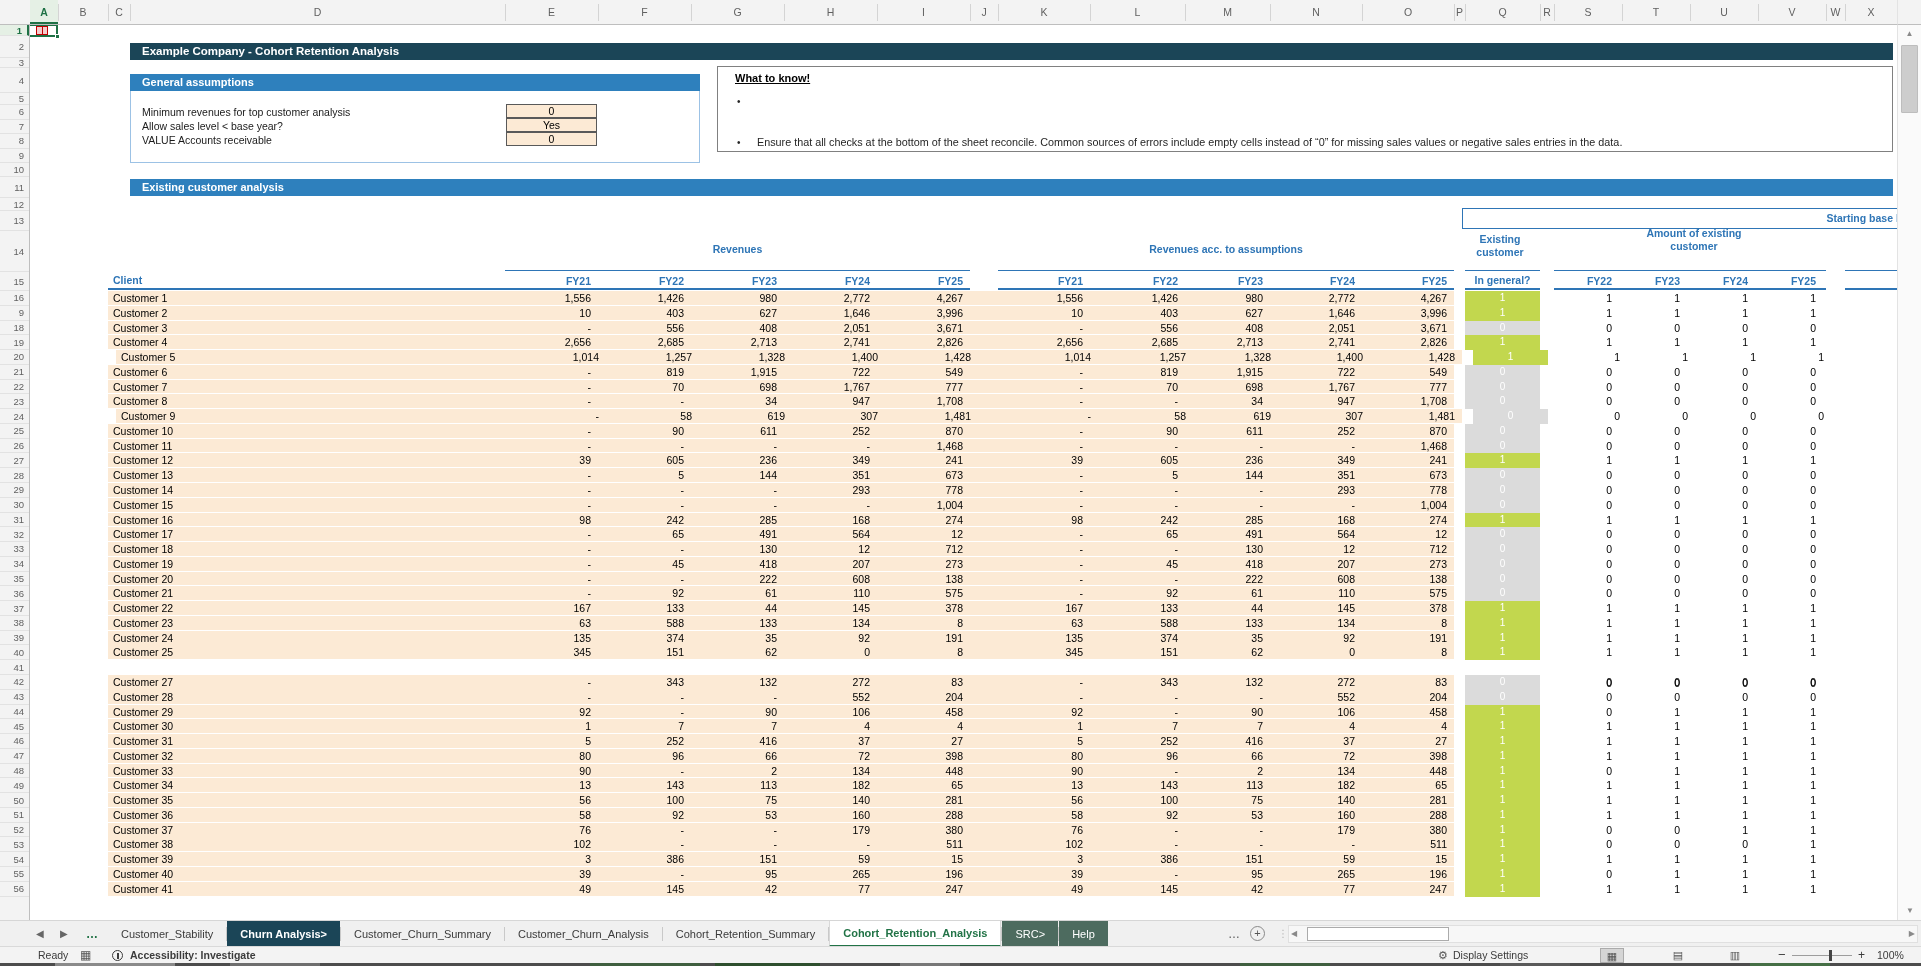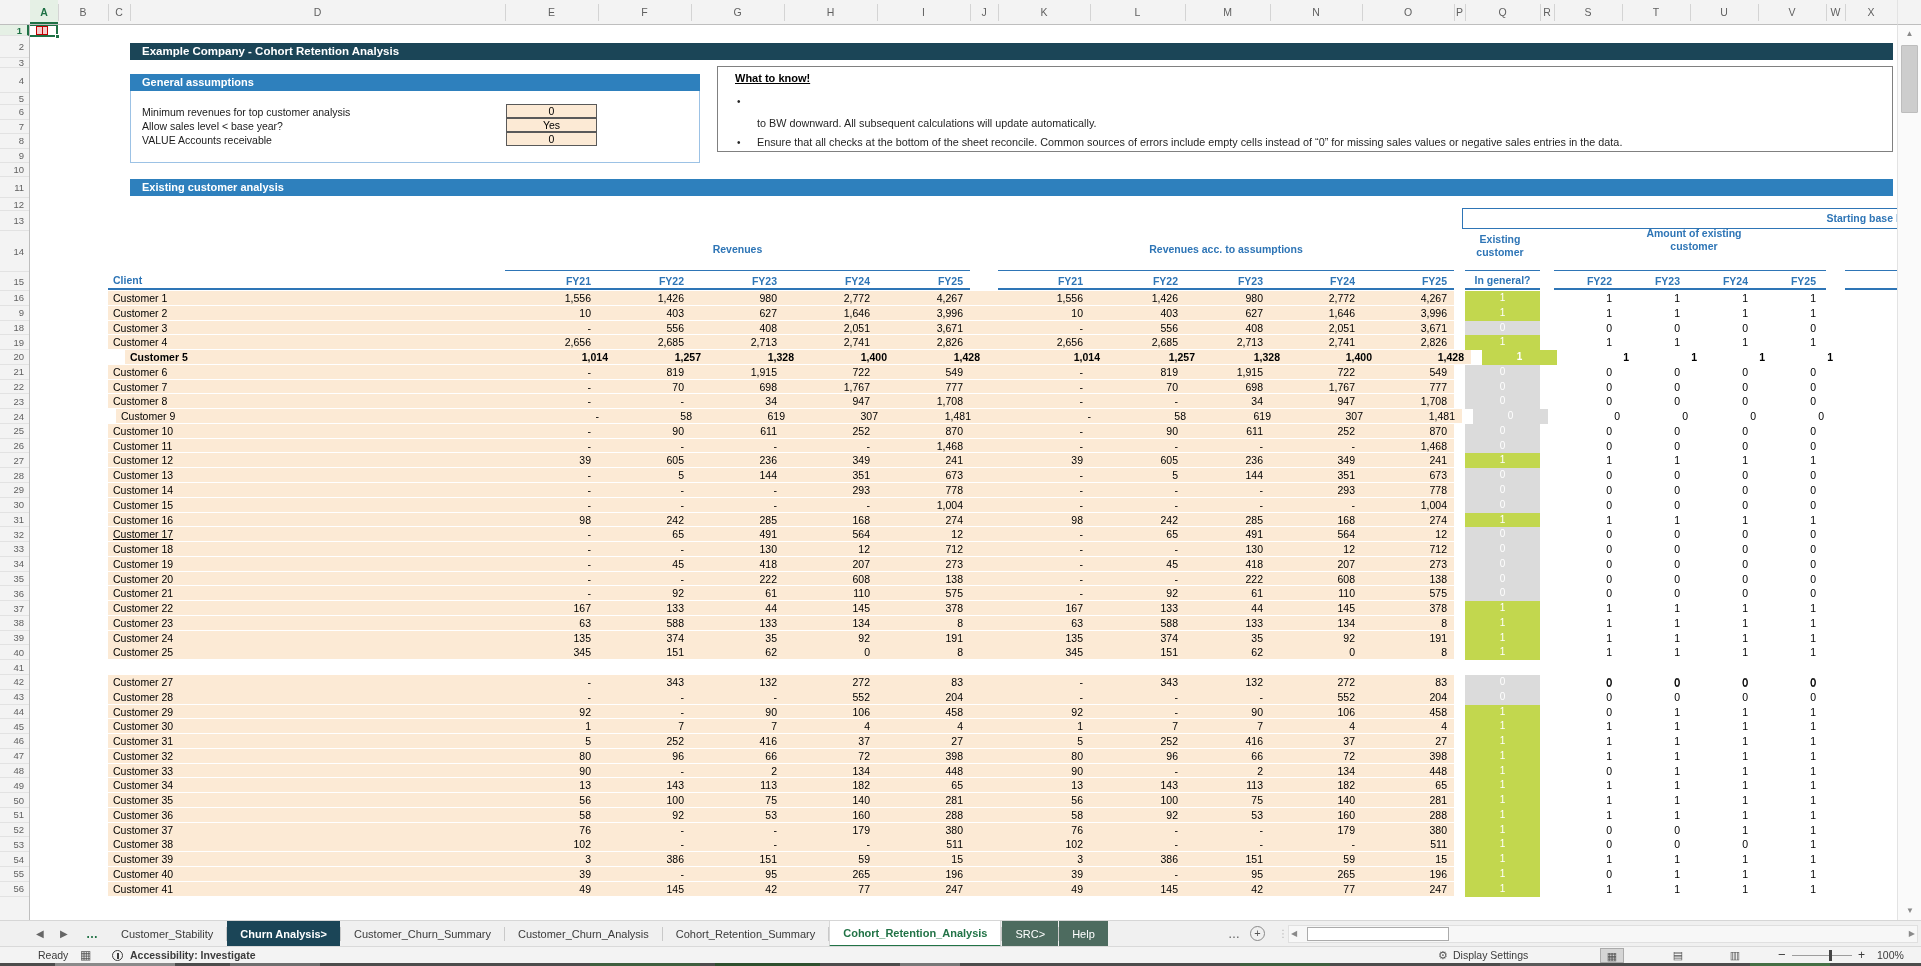--- a/index.html
+++ b/index.html
@@ -196,21 +196,20 @@
     <div class="assumplabel" style="left:112px;top:80px">Minimum revenues for top customer analysis</div>
     <div class="assumplabel" style="left:112px;top:94px">Allow sales level &lt; base year?</div>
     <div class="assumplabel" style="left:112px;top:108px">VALUE Accounts receivable</div>
     <div class="assumpinput" style="left:476px;top:79px;width:91px;height:14px">0</div>
     <div class="assumpinput" style="left:476px;top:93px;width:91px;height:14px">Yes</div>
     <div class="assumpinput" style="left:476px;top:107px;width:91px;height:14px">0</div>
 
     <div id="infobox" style="left:687px;top:41px;width:1176px;height:86px"></div>
     <div class="infotitle" style="position:absolute;left:705px;top:47px">What to know!</div>
     <div class="bulletdot" style="left:707px;top:71px">•</div>
-    <div class="bullet" style="left:727px;top:92px;width:1128px">to BW downward. All subsequent calculations will update automatically.</div>
     <div class="bulletdot" style="left:707px;top:112px">•</div>
     <div class="bullet" style="left:727px;top:111px;width:1128px">Ensure that all checks at the bottom of the sheet reconcile. Common sources of errors include empty cells instead of “0” for missing sales values or negative sales entries in the data.</div>
 
     <div class="abs bar-blue" style="left:100px;top:154px;width:1763px;height:17px">
       <span>Existing customer analysis</span>
     </div>
 
     <div class="startbox" style="left:1432px;top:183px;width:500px;height:21px;line-height:19px;padding-right:40px">
       <span>Starting base FY21</span>
     </div>
@@ -320,21 +319,21 @@
           <div class="cellnum" style="left: 1060px; width: 88px;">2,685</div>
           <div class="cellnum" style="left: 1155px; width: 78px;">2,713</div>
           <div class="cellnum" style="left: 1240px; width: 85px;">2,741</div>
           <div class="cellnum" style="left: 1332px; width: 85px;">2,826</div>
           <div class="flagcell" style="left: 1435px; width: 75px; height: 14.77px; background: rgb(194, 215, 78);">1</div>
           <div class="cellnum" style="left: 1524px; width: 58px;">1</div>
           <div class="cellnum" style="left: 1592px; width: 58px;">1</div>
           <div class="cellnum" style="left: 1660px; width: 58px;">1</div>
           <div class="cellnum" style="left: 1728px; width: 58px;">1</div>
         </div>
-        <div class="abs" style="left: 17px; top: 325.08px; width: 1867px; height: 14.77px; font-weight: bold;">
+        <div class="abs" style="left: 8px; top: 325.08px; width: 1867px; height: 14.77px;">
           <div class="rowband" style="left: 78px; width: 1346px; background: rgb(252, 234, 213);"></div>
           <div class="namecell" style="left: 78px; width: 390px;">Customer 5</div>
           <div class="cellnum" style="left: 475px; width: 86px;">1,014</div>
           <div class="cellnum" style="left: 568px; width: 86px;">1,257</div>
           <div class="cellnum" style="left: 661px; width: 86px;">1,328</div>
           <div class="cellnum" style="left: 754px; width: 86px;">1,400</div>
           <div class="cellnum" style="left: 847px; width: 86px;">1,428</div>
           <div class="cellnum" style="left: 968px; width: 85px;">1,014</div>
           <div class="cellnum" style="left: 1060px; width: 88px;">1,257</div>
           <div class="cellnum" style="left: 1155px; width: 78px;">1,328</div>
@@ -550,21 +549,21 @@
           <div class="cellnum" style="left: 1240px; width: 85px;">168</div>
           <div class="cellnum" style="left: 1332px; width: 85px;">274</div>
           <div class="flagcell" style="left: 1435px; width: 75px; height: 14.77px; background: rgb(194, 215, 78);">1</div>
           <div class="cellnum" style="left: 1524px; width: 58px;">1</div>
           <div class="cellnum" style="left: 1592px; width: 58px;">1</div>
           <div class="cellnum" style="left: 1660px; width: 58px;">1</div>
           <div class="cellnum" style="left: 1728px; width: 58px;">1</div>
         </div>
         <div class="abs" style="left: 0px; top: 502.32px; width: 1867px; height: 14.77px;">
           <div class="rowband" style="left: 78px; width: 1346px; background: rgb(252, 234, 213);"></div>
-          <div class="namecell" style="left: 78px; width: 390px; text-decoration: underline;">Customer 17</div>
+          <div class="namecell" style="left: 78px; width: 390px;">Customer 17</div>
           <div class="cellnum" style="left: 475px; width: 86px;">-</div>
           <div class="cellnum" style="left: 568px; width: 86px;">65</div>
           <div class="cellnum" style="left: 661px; width: 86px;">491</div>
           <div class="cellnum" style="left: 754px; width: 86px;">564</div>
           <div class="cellnum" style="left: 847px; width: 86px;">12</div>
           <div class="cellnum" style="left: 968px; width: 85px;">-</div>
           <div class="cellnum" style="left: 1060px; width: 88px;">65</div>
           <div class="cellnum" style="left: 1155px; width: 78px;">491</div>
           <div class="cellnum" style="left: 1240px; width: 85px;">564</div>
           <div class="cellnum" style="left: 1332px; width: 85px;">12</div>

